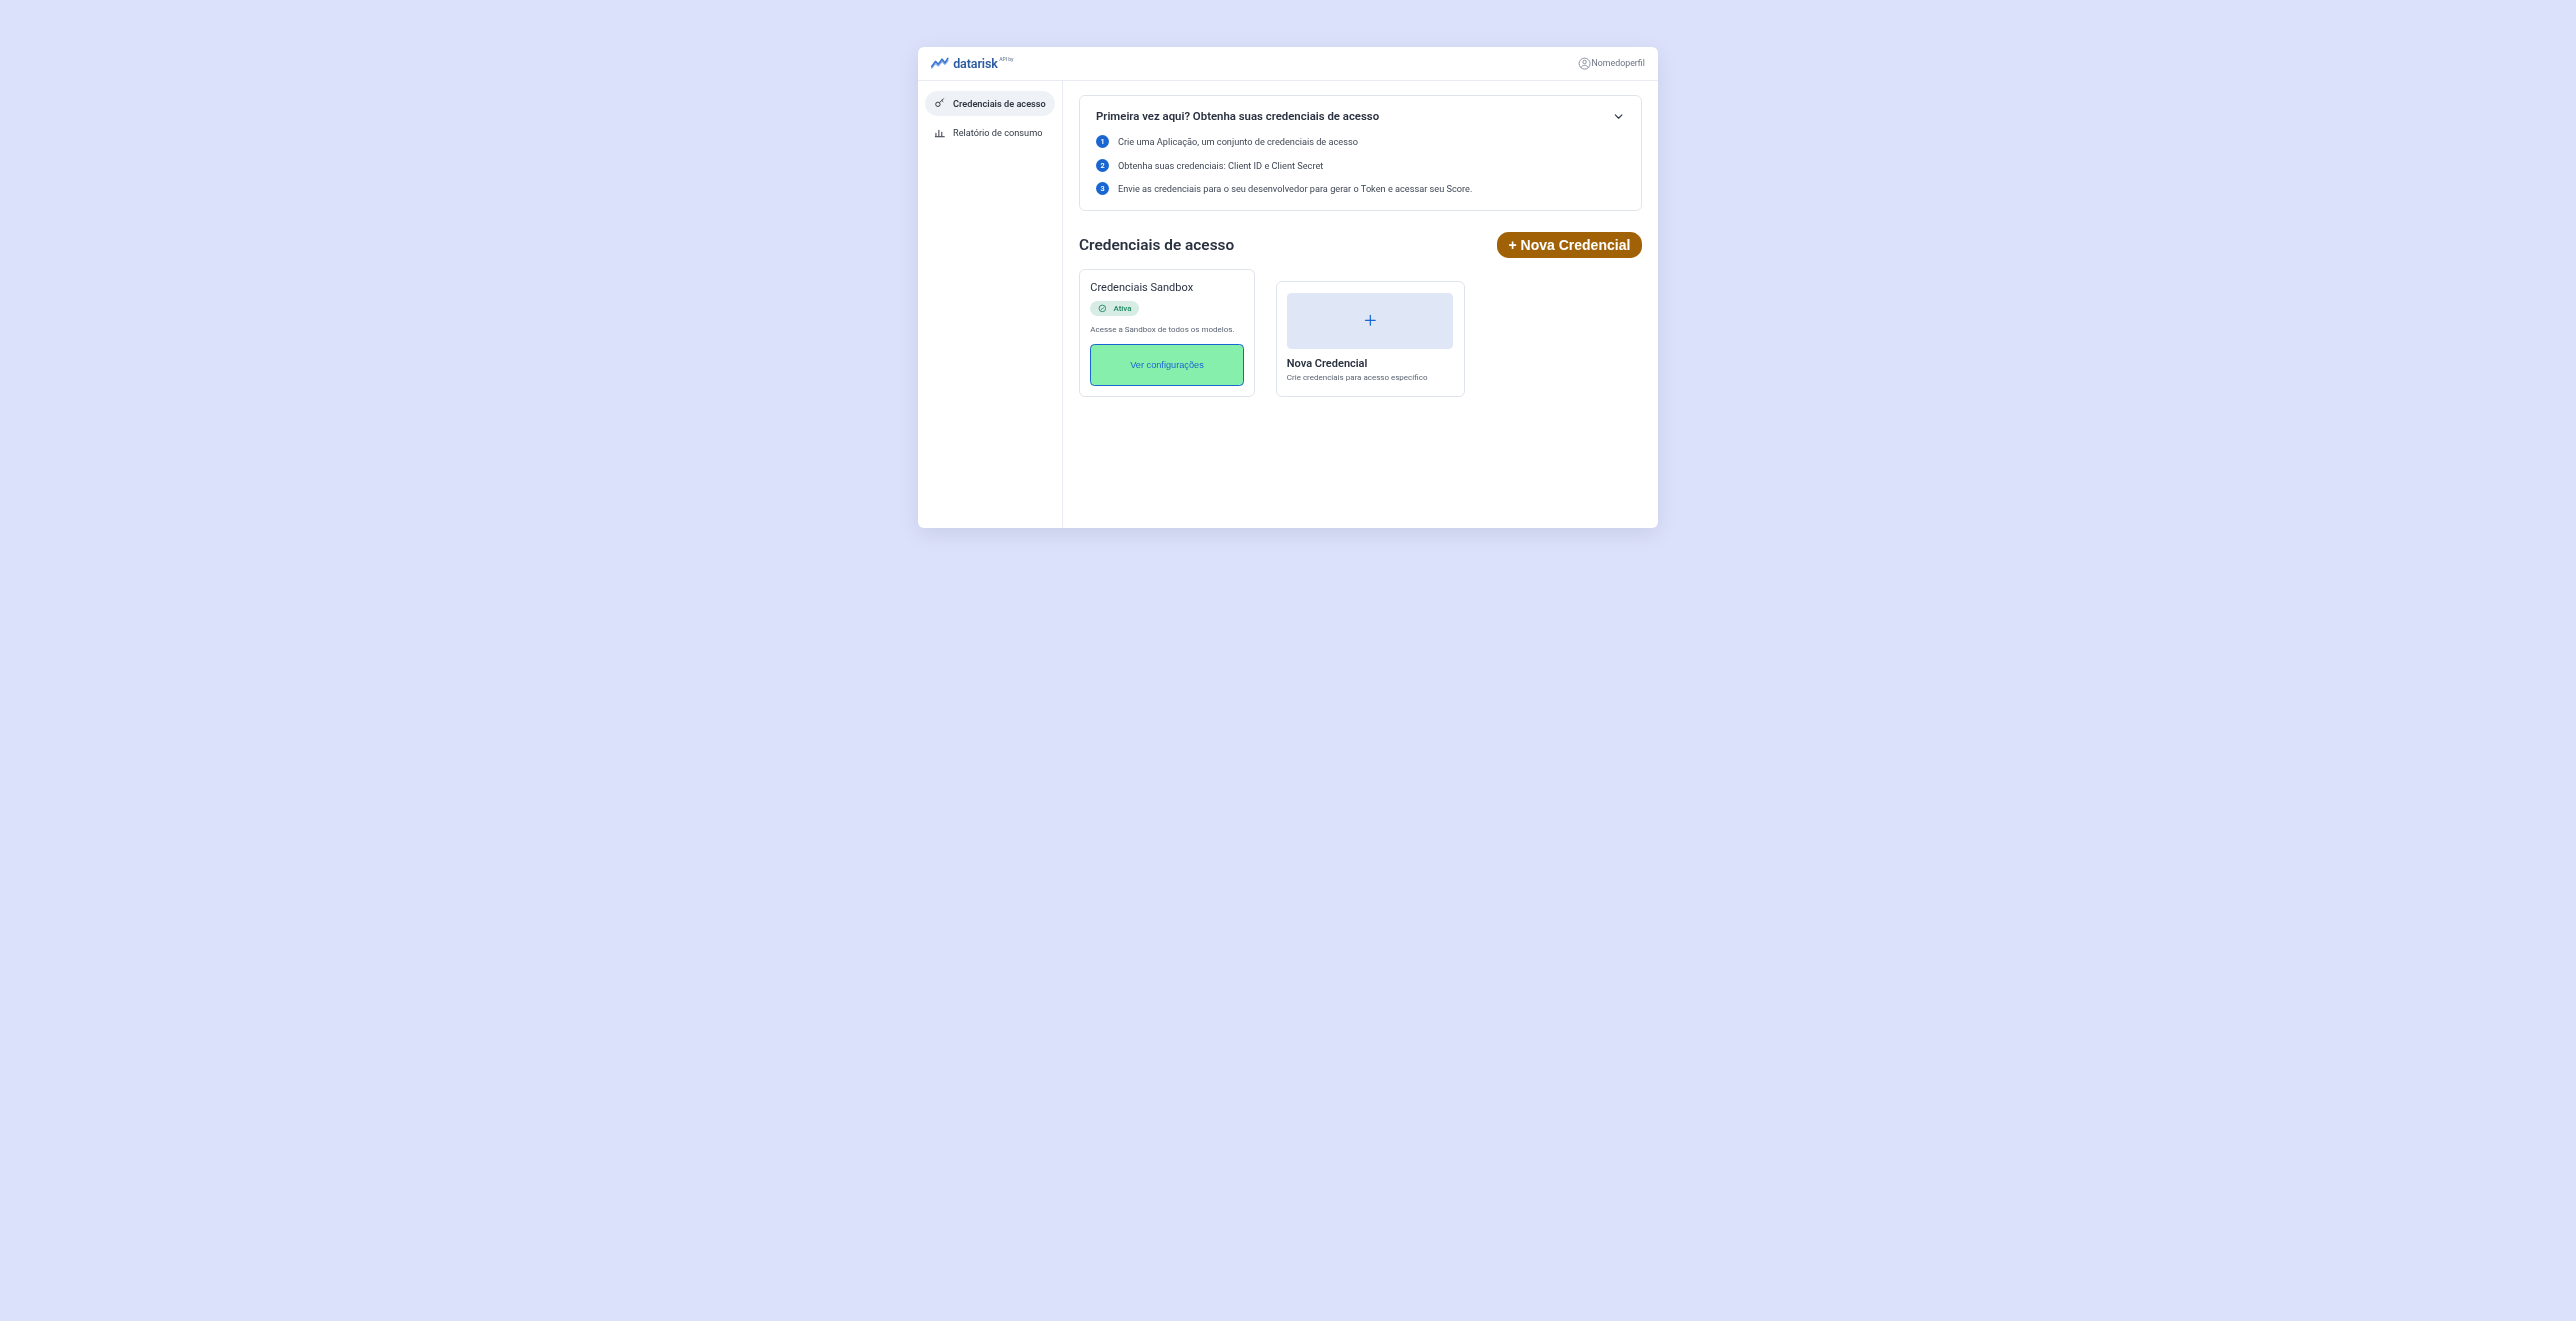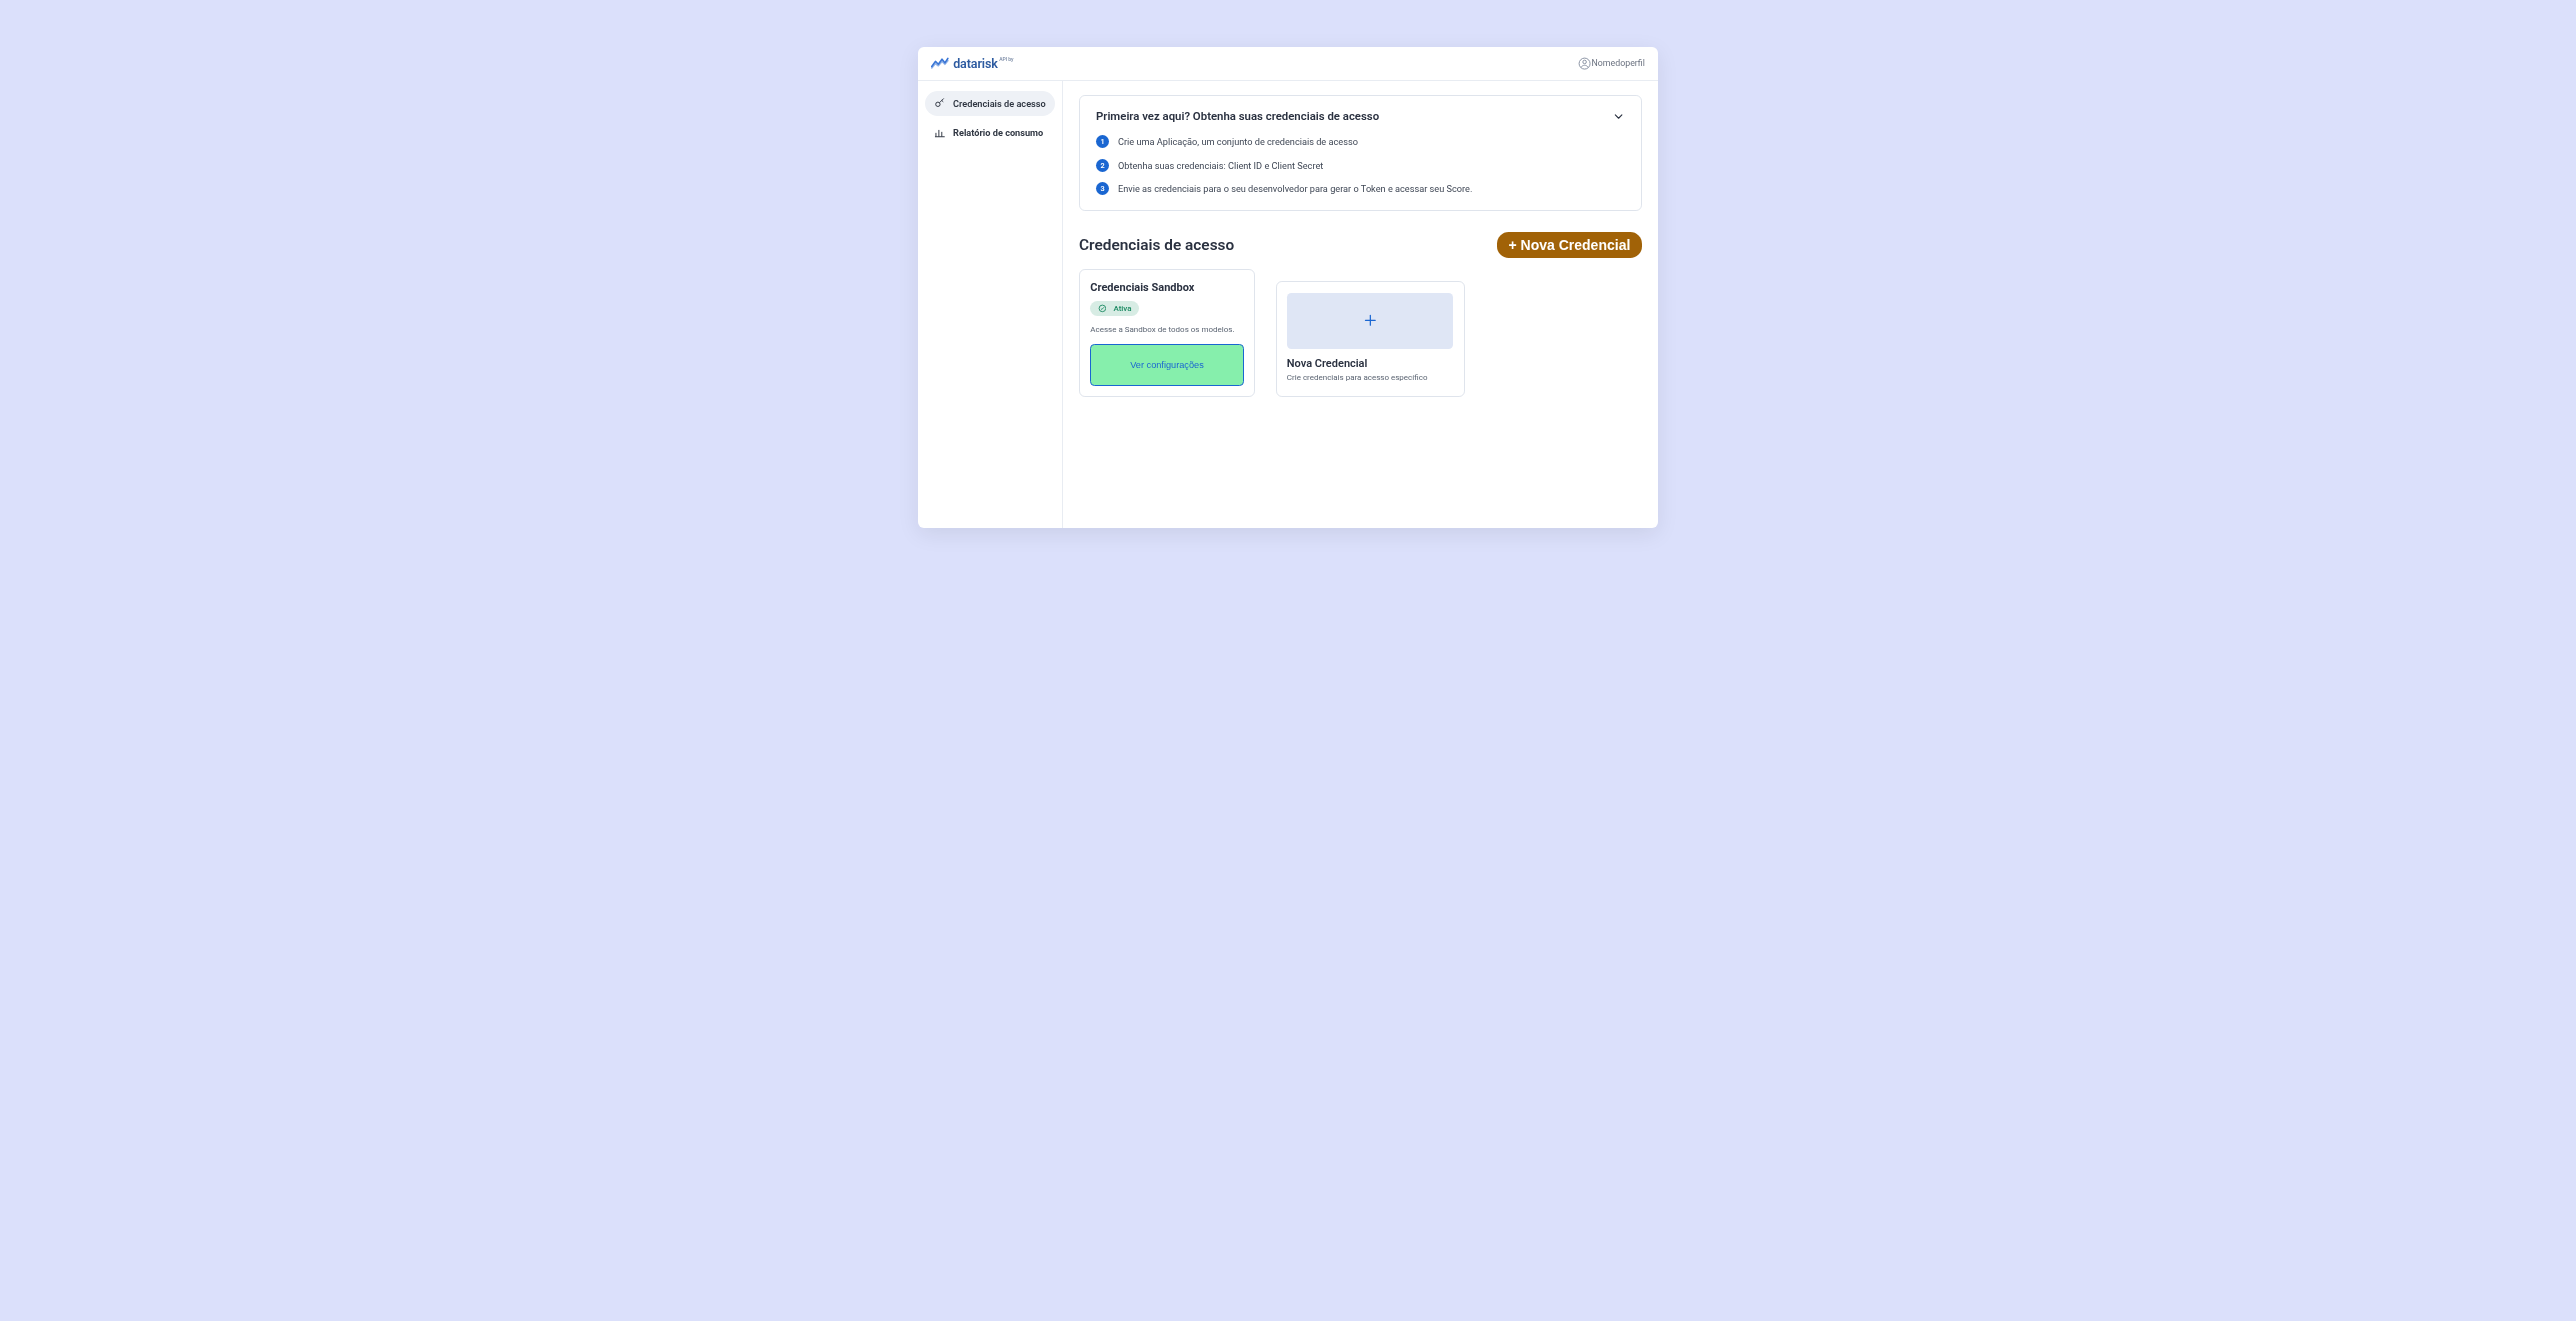--- a/index.html
+++ b/index.html
@@ -67,21 +67,21 @@
 .sidebar-item {
   display: flex;
   align-items: center;
   gap: 7.3px;
   padding: 6.6px 8.8px;
   border-radius: 13.2px;
   font-size: 9.2px;
   color: #303743;
   cursor: pointer;
   margin-bottom: 4.4px;
-  font-weight: 700;
+  font-weight: 400;
 }
 .sidebar-item.active {
   background: #eef1f6;
   font-weight: 600;
 }
 .sidebar-item svg { flex-shrink: 0; }
 
 .main {
   flex: 1;
   padding: 14.7px 16px 22px 16px;
@@ -147,21 +147,21 @@
   gap: 20.5px;
 }
 .card {
   width: 176px;
   border: 0.7px solid #dfe4ec;
   border-radius: 5.9px;
   padding: 10.3px;
 }
 .card-title {
   font-size: 11px;
-  font-weight: 700;
+  font-weight: 400;
   color: #2a3140;
   margin-bottom: 7.3px;
 }
 .badge {
   display: inline-flex;
   align-items: center;
   gap: 7px;
   background: #d7ece4;
   color: #1c8a62;
   font-size: 8px;

